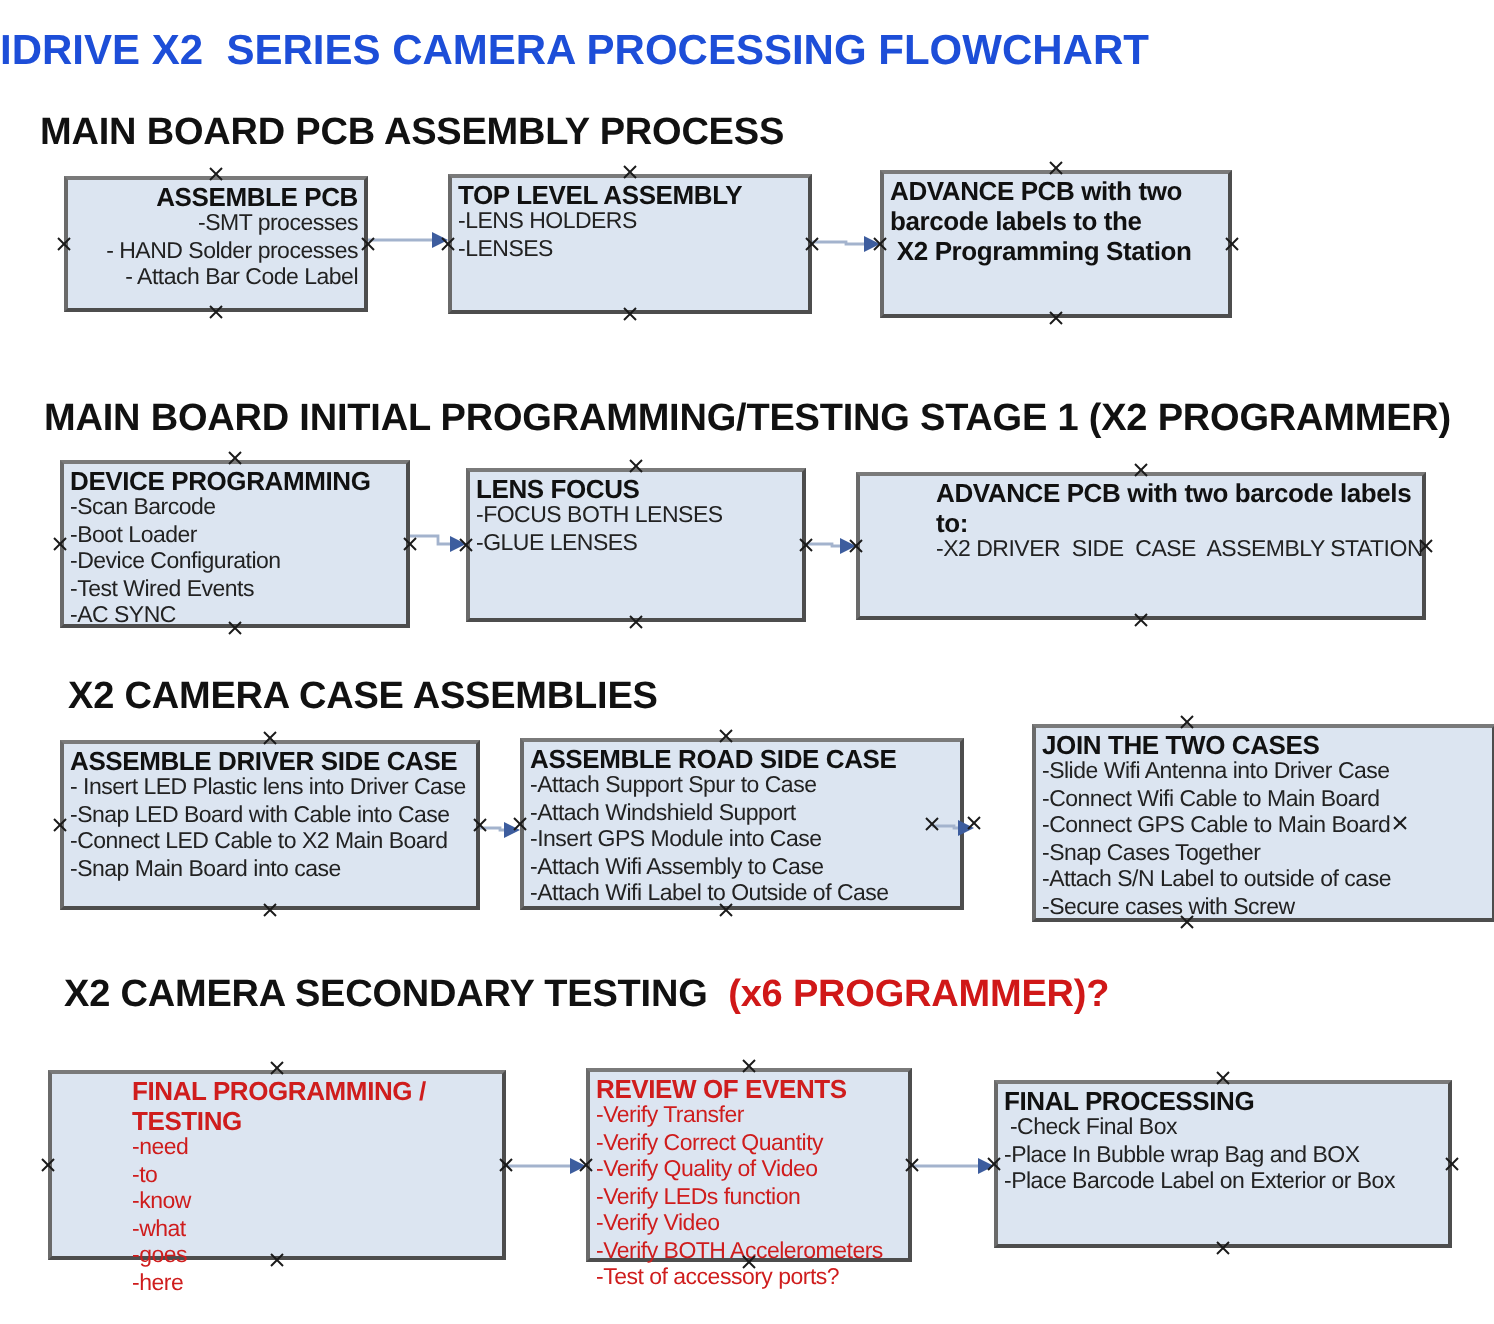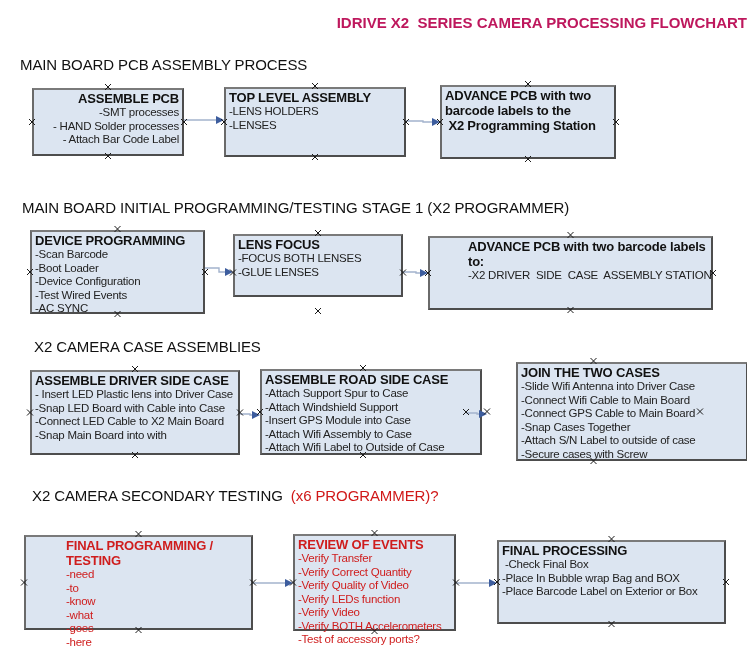--- a/index.html
+++ b/index.html
@@ -5,25 +5,25 @@
   html,body{margin:0;padding:0;background:#ffffff;}
   #canvas{
     position:relative;
     width:747px;height:662px;
     background:#ffffff;
     font-family:"Liberation Sans","DejaVu Sans",sans-serif;
     overflow:hidden;
   }
   .page-title{
     position:absolute;left:0;top:14px;width:100%;
-    text-align:right;font-weight:bold;font-size:15px;color:#be185d;
+    text-align:left;font-weight:bold;font-size:21px;color:#1d4ed8;
     white-space:pre;letter-spacing:0;
   }
   .section-heading{
-    position:absolute;font-weight:normal;font-size:15px;color:#111;
+    position:absolute;font-weight:bold;font-size:19px;color:#111;
     white-space:pre;letter-spacing:-0.1px;
   }
   .section-heading .hl-red{color:#d01818;}
   .flow-box{
     position:absolute;
     background:#dce5f1;
     border:2px solid #4d4d4d;
     border-top-color:#7a7a7a;border-left-color:#6a6a6a;
     box-sizing:border-box;
     padding:1px 3px 0 3px;
@@ -277,36 +277,36 @@
     </div>
     <div class="section-heading" style="left: 22px; top: 199px;"><span>MAIN BOARD INITIAL PROGRAMMING/TESTING STAGE 1 (X2 PROGRAMMER)</span></div>
     <div class="flow-box" style="left: 30px; top: 230px; width: 175px; height: 84px;">
       <div class="box-title">DEVICE PROGRAMMING</div>
       <div class="box-item">-Scan Barcode</div>
       <div class="box-item">-Boot Loader</div>
       <div class="box-item">-Device Configuration</div>
       <div class="box-item">-Test Wired Events</div>
       <div class="box-item">-AC SYNC</div>
     </div>
-    <div class="flow-box" style="left: 233px; top: 234px; width: 170px; height: 63px;">
+    <div class="flow-box" style="left: 233px; top: 234px; width: 170px; height: 77px;">
       <div class="box-title">LENS FOCUS</div>
       <div class="box-item">-FOCUS BOTH LENSES</div>
       <div class="box-item">-GLUE LENSES</div>
     </div>
     <div class="flow-box" style="left: 428px; top: 236px; width: 285px; height: 74px; padding-left: 38px;">
       <div class="box-title">ADVANCE PCB with two barcode labels to:</div>
       <div class="box-item">-X2 DRIVER  SIDE  CASE  ASSEMBLY STATION</div>
     </div>
     <div class="section-heading" style="left: 34px; top: 338px;"><span>X2 CAMERA CASE ASSEMBLIES</span></div>
     <div class="flow-box" style="left: 30px; top: 370px; width: 210px; height: 85px;">
       <div class="box-title">ASSEMBLE DRIVER SIDE CASE</div>
       <div class="box-item">- Insert LED Plastic lens into Driver Case</div>
       <div class="box-item">-Snap LED Board with Cable into Case</div>
       <div class="box-item">-Connect LED Cable to X2 Main Board</div>
-      <div class="box-item">-Snap Main Board into with</div>
+      <div class="box-item">-Snap Main Board into case</div>
     </div>
     <div class="flow-box" style="left: 260px; top: 369px; width: 222px; height: 86px;">
       <div class="box-title">ASSEMBLE ROAD SIDE CASE</div>
       <div class="box-item">-Attach Support Spur to Case</div>
       <div class="box-item">-Attach Windshield Support</div>
       <div class="box-item">-Insert GPS Module into Case</div>
       <div class="box-item">-Attach Wifi Assembly to Case</div>
       <div class="box-item">-Attach Wifi Label to Outside of Case</div>
     </div>
     <div class="flow-box" style="left: 487px; top: 362px; width: 232px; height: 99px; margin-left: 29px;">

